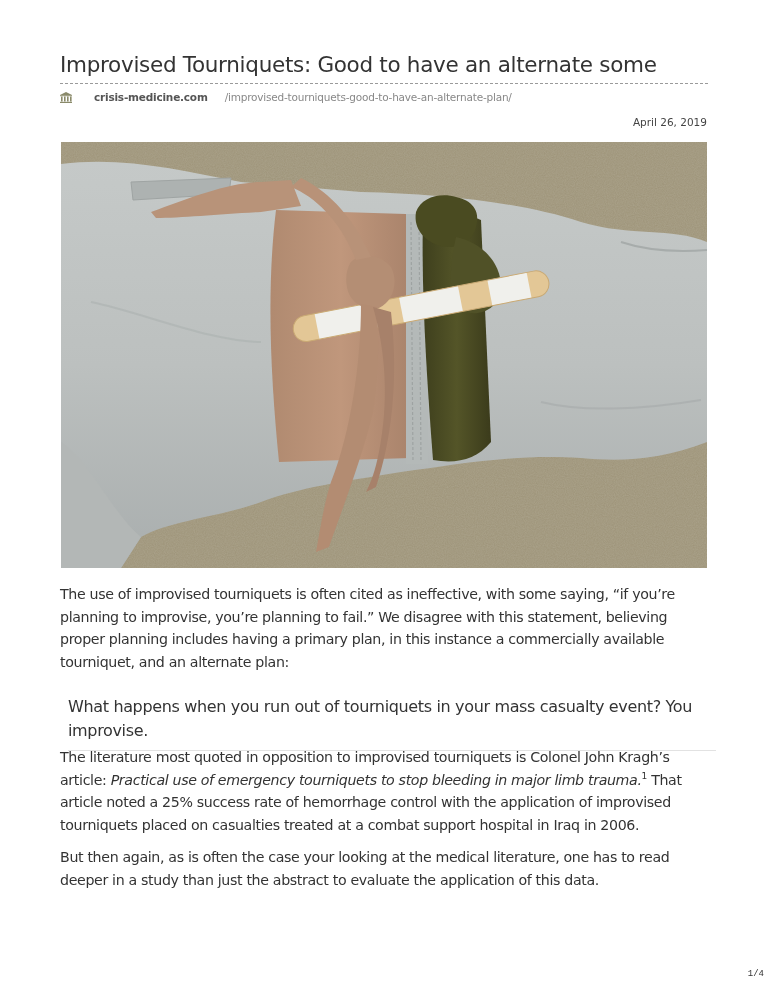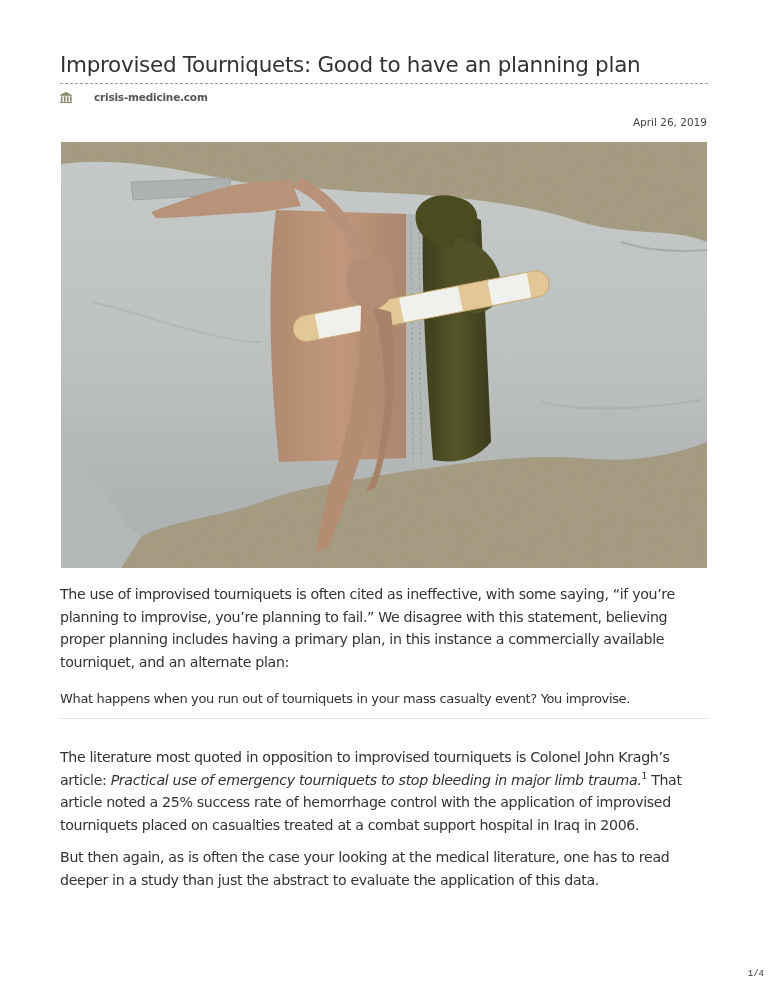--- a/index.html
+++ b/index.html
@@ -13,49 +13,50 @@
   .source-row { position: absolute; left: 60px; top: 91px; font-size: 10.5px; color: #888;
                 white-space: nowrap; letter-spacing: -0.2px; display: flex; align-items: center; gap: 17px; }
   .source-row .icon { width: 12px; height: 11px; margin-right: 5px; display: inline-block; }
   .source-row .domain { color: #555; font-weight: bold; }
   .date { position: absolute; right: 61px; top: 116px; font-size: 10.5px; color: #444; text-align: right; }
   .photo { position: absolute; left: 61px; top: 142px; width: 646px; height: 426px; overflow: hidden; }
   .photo svg { display: block; }
   .para { position: absolute; left: 60px; width: 652px; font-size: 14.2px; line-height: 22.5px;
           color: #333; margin: 0; letter-spacing: -0.35px; }
   .p1 { top: 583px; }
-  .h2 { position: absolute; left: 60px; top: 687px; width: 648px; font-size: 13px;
-        line-height: 24px; color: #333; margin: 0; font-weight: normal; letter-spacing: -0.35px;
+  .h2 { position: absolute; left: 60px; top: 687px; width: 648px; font-size: 16px;
+        line-height: 24px; color: #333; margin: 8px; font-weight: normal; letter-spacing: -0.35px;
         padding-bottom: 7px; border-bottom: 1px solid #e2e2e2; }
   .p2 { top: 746px; }
   .p3 { top: 846px; }
   .p2 em { }
   .p2 sup { font-size: 9px; vertical-align: super; line-height: 0; }
   .page-num { position: absolute; right: 4px; top: 969px; font-size: 9px; color: #333; font-family: Liberation Mono, monospace; }
 </style>
 </head>
 <body>
 
-<h1 class="title">Improvised Tourniquets: Good to have an planning plan</h1>
+<h1 class="title">Improvised Tourniquets: Good to have an alternate some</h1>
 
 <div class="dash-rule"></div>
 
 <div class="source-row">
   <span class="icon">
     <svg width="12" height="11" viewBox="0 0 12 11">
       <polygon points="6,0 12,3 0,3" fill="#8a8a6a"></polygon>
       <rect x="0" y="3.2" width="12" height="1" fill="#8a8a6a"></rect>
       <rect x="1" y="4.5" width="1.6" height="5" fill="#8a8a6a"></rect>
       <rect x="4" y="4.5" width="1.6" height="5" fill="#8a8a6a"></rect>
       <rect x="7" y="4.5" width="1.6" height="5" fill="#8a8a6a"></rect>
       <rect x="10" y="4.5" width="1.6" height="5" fill="#8a8a6a"></rect>
       <rect x="0" y="9.8" width="12" height="1.2" fill="#8a8a6a"></rect>
     </svg>
   </span>
   <span class="domain">crisis-medicine.com</span>
+  <span class="path">/improvised-tourniquets-good-to-have-an-alternate-plan/</span>
 </div>
 
 <div class="date">April 26, 2019</div>
 
 <div class="photo">
   <svg width="646" height="426" viewBox="0 0 646 426">
     <defs>
       <filter id="noise" x="0" y="0" width="100%" height="100%">
         <feTurbulence type="fractalNoise" baseFrequency="0.9" numOctaves="2" seed="3" result="n"></feTurbulence>
         <feColorMatrix in="n" type="matrix" values="0 0 0 0 0.55  0 0 0 0 0.52  0 0 0 0 0.42  0 0 0 0.35 0"></feColorMatrix>

